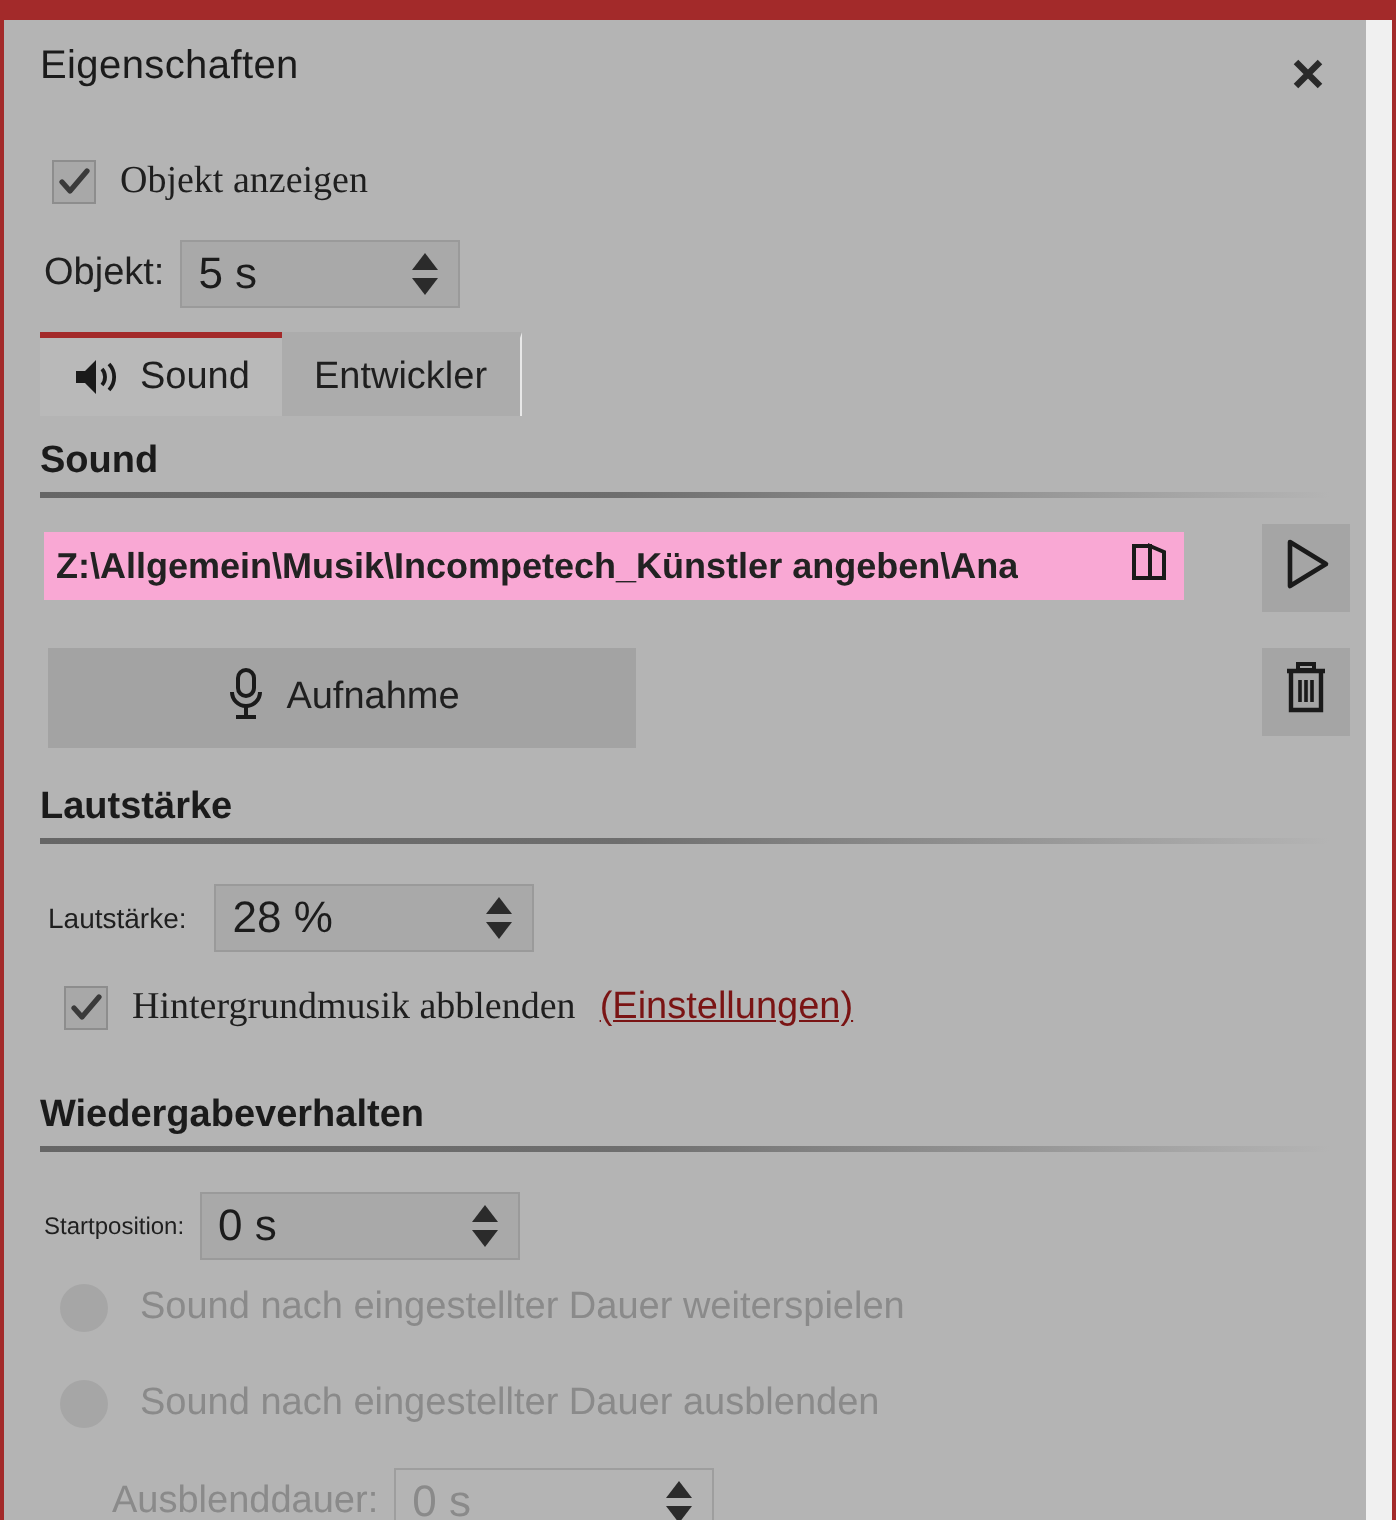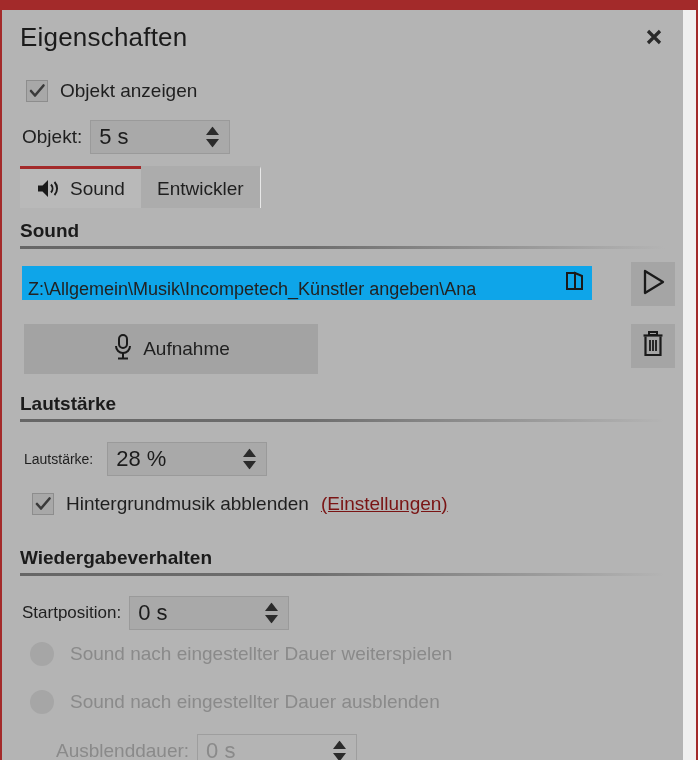--- a/index.html
+++ b/index.html
@@ -66,21 +66,21 @@
 
   
   .header {
     position: relative;
     height: 52px;
   }
   .title {
     position: absolute;
     left: 18px;
     top: 12px;
-    font-size: 26px;
+    font-size: 20px;
     color: #1b1b1b;
     letter-spacing: 0.2px;
   }
   .close-btn {
     position: absolute;
     right: 14px;
     top: 12px;
     width: 30px;
     height: 30px;
     display: flex;
@@ -105,20 +105,21 @@
     align-items: center;
     justify-content: center;
     cursor: pointer;
     flex: none;
   }
   .cb svg { display: block; }
   .cb-label {
     margin-left: 12px;
     font-size: 19px;
     color: #1f1f1f;
+    font-family: Liberation Serif, serif;
   }
 
   .show-object-row {
     position: absolute;
     left: 24px;
     top: 70px;
   }
 
   
   .spin {
@@ -223,26 +224,27 @@
     position: absolute;
     left: 20px;
     top: 256px;
     display: flex;
     align-items: center;
   }
   .path-field {
     position: relative;
     width: 570px;
     height: 34px;
-    background: #0ea5e9;
-    display: flex;
-    align-items: flex-end;
+    background: #f9a8d4;
+    display: flex;
+    align-items: center;
     box-sizing: border-box;
     cursor: text;
     overflow: hidden;
+    font-weight: bold;
   }
   .path-text {
     padding-left: 6px;
     font-size: 18px;
     color: #222222;
     white-space: nowrap;
     overflow: hidden;
   }
   .folder-btn {
     position: absolute;
@@ -327,21 +329,21 @@
 
   
   .start-row {
     position: absolute;
     left: 20px;
     top: 586px;
     display: flex;
     align-items: center;
   }
   .start-label {
-    font-size: 17px;
+    font-size: 12px;
     color: #1f1f1f;
     margin-right: 8px;
   }
   .start-row .spin { width: 160px; height: 34px; }
 
   .radio-row {
     position: absolute;
     left: 28px;
     display: flex;
     align-items: center;

